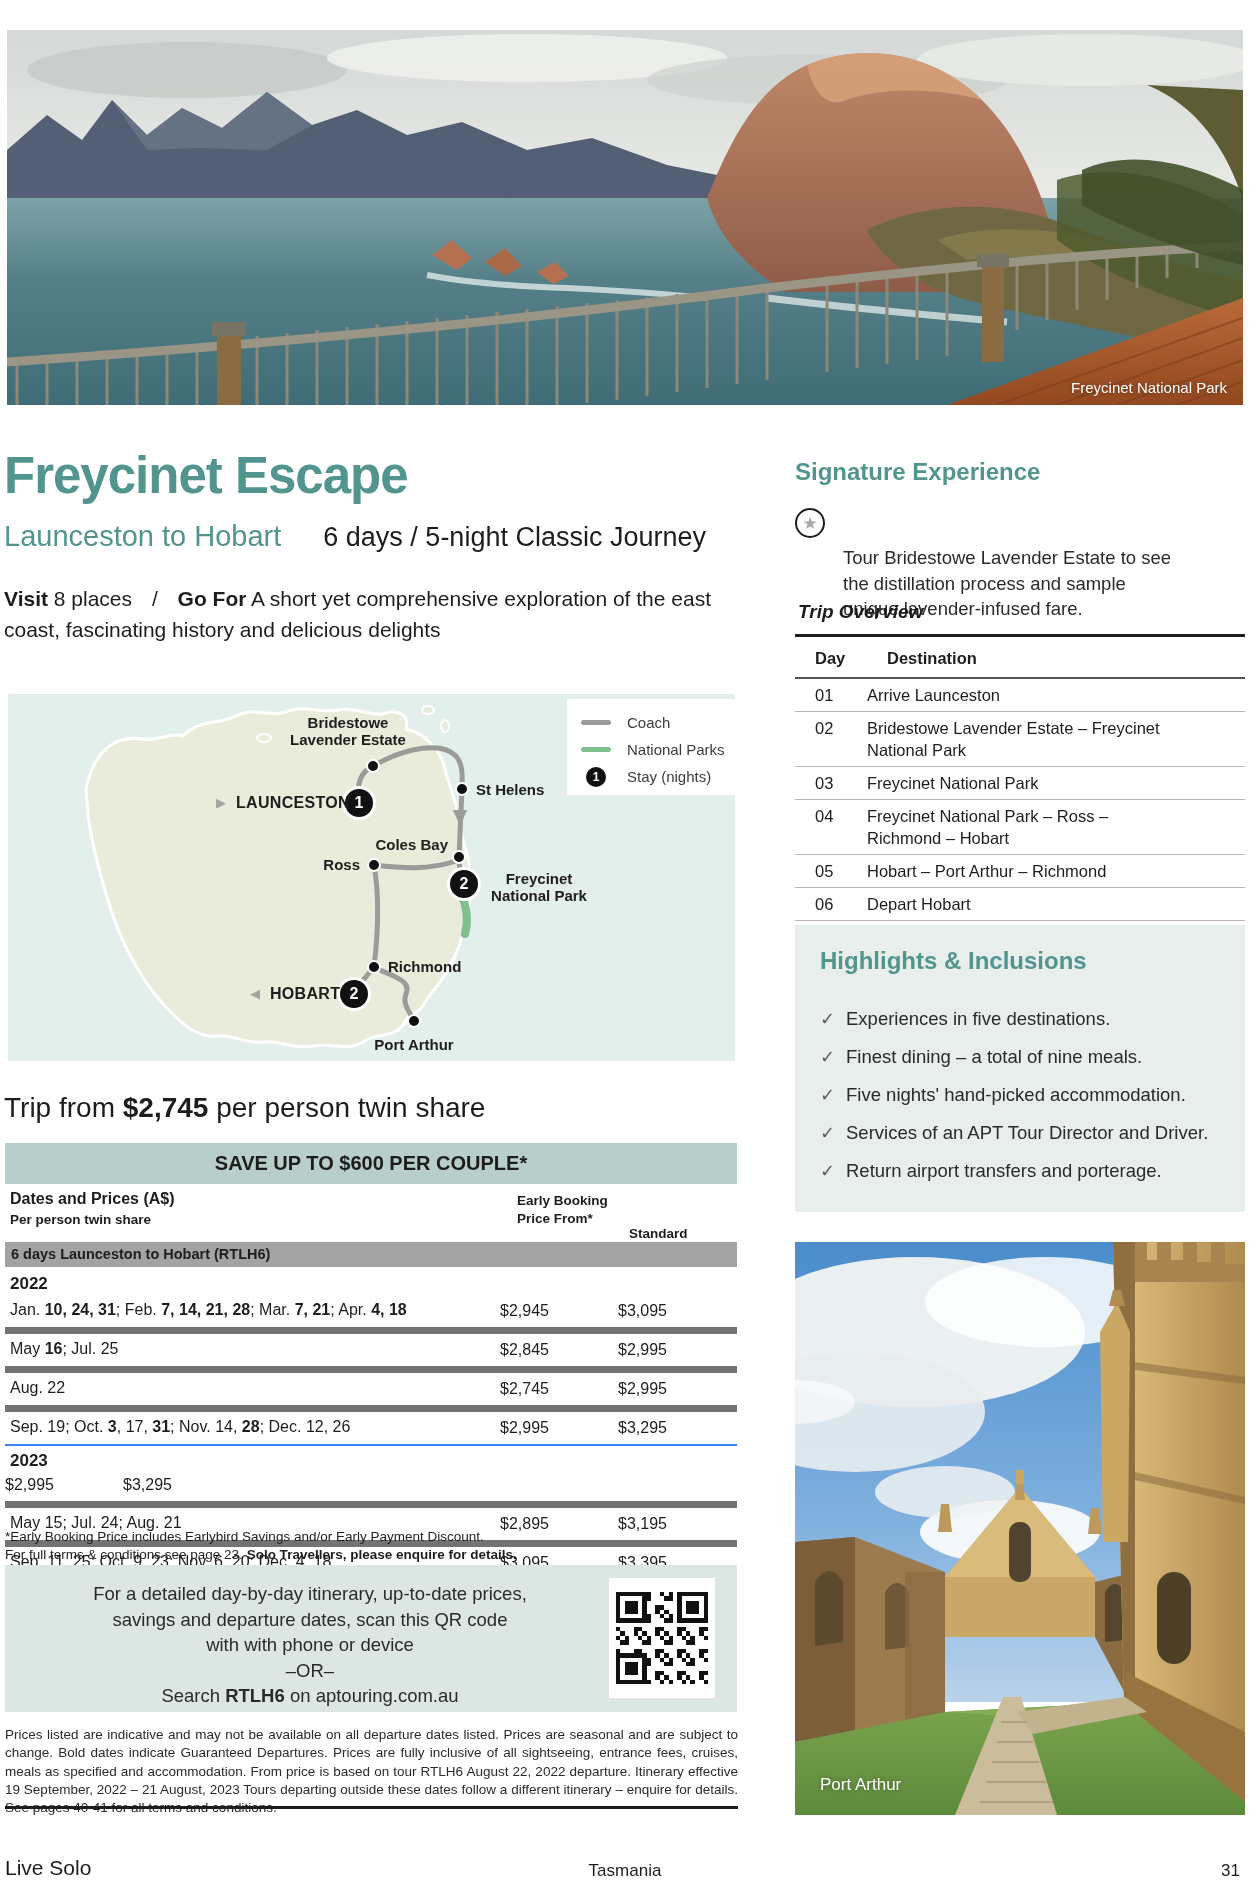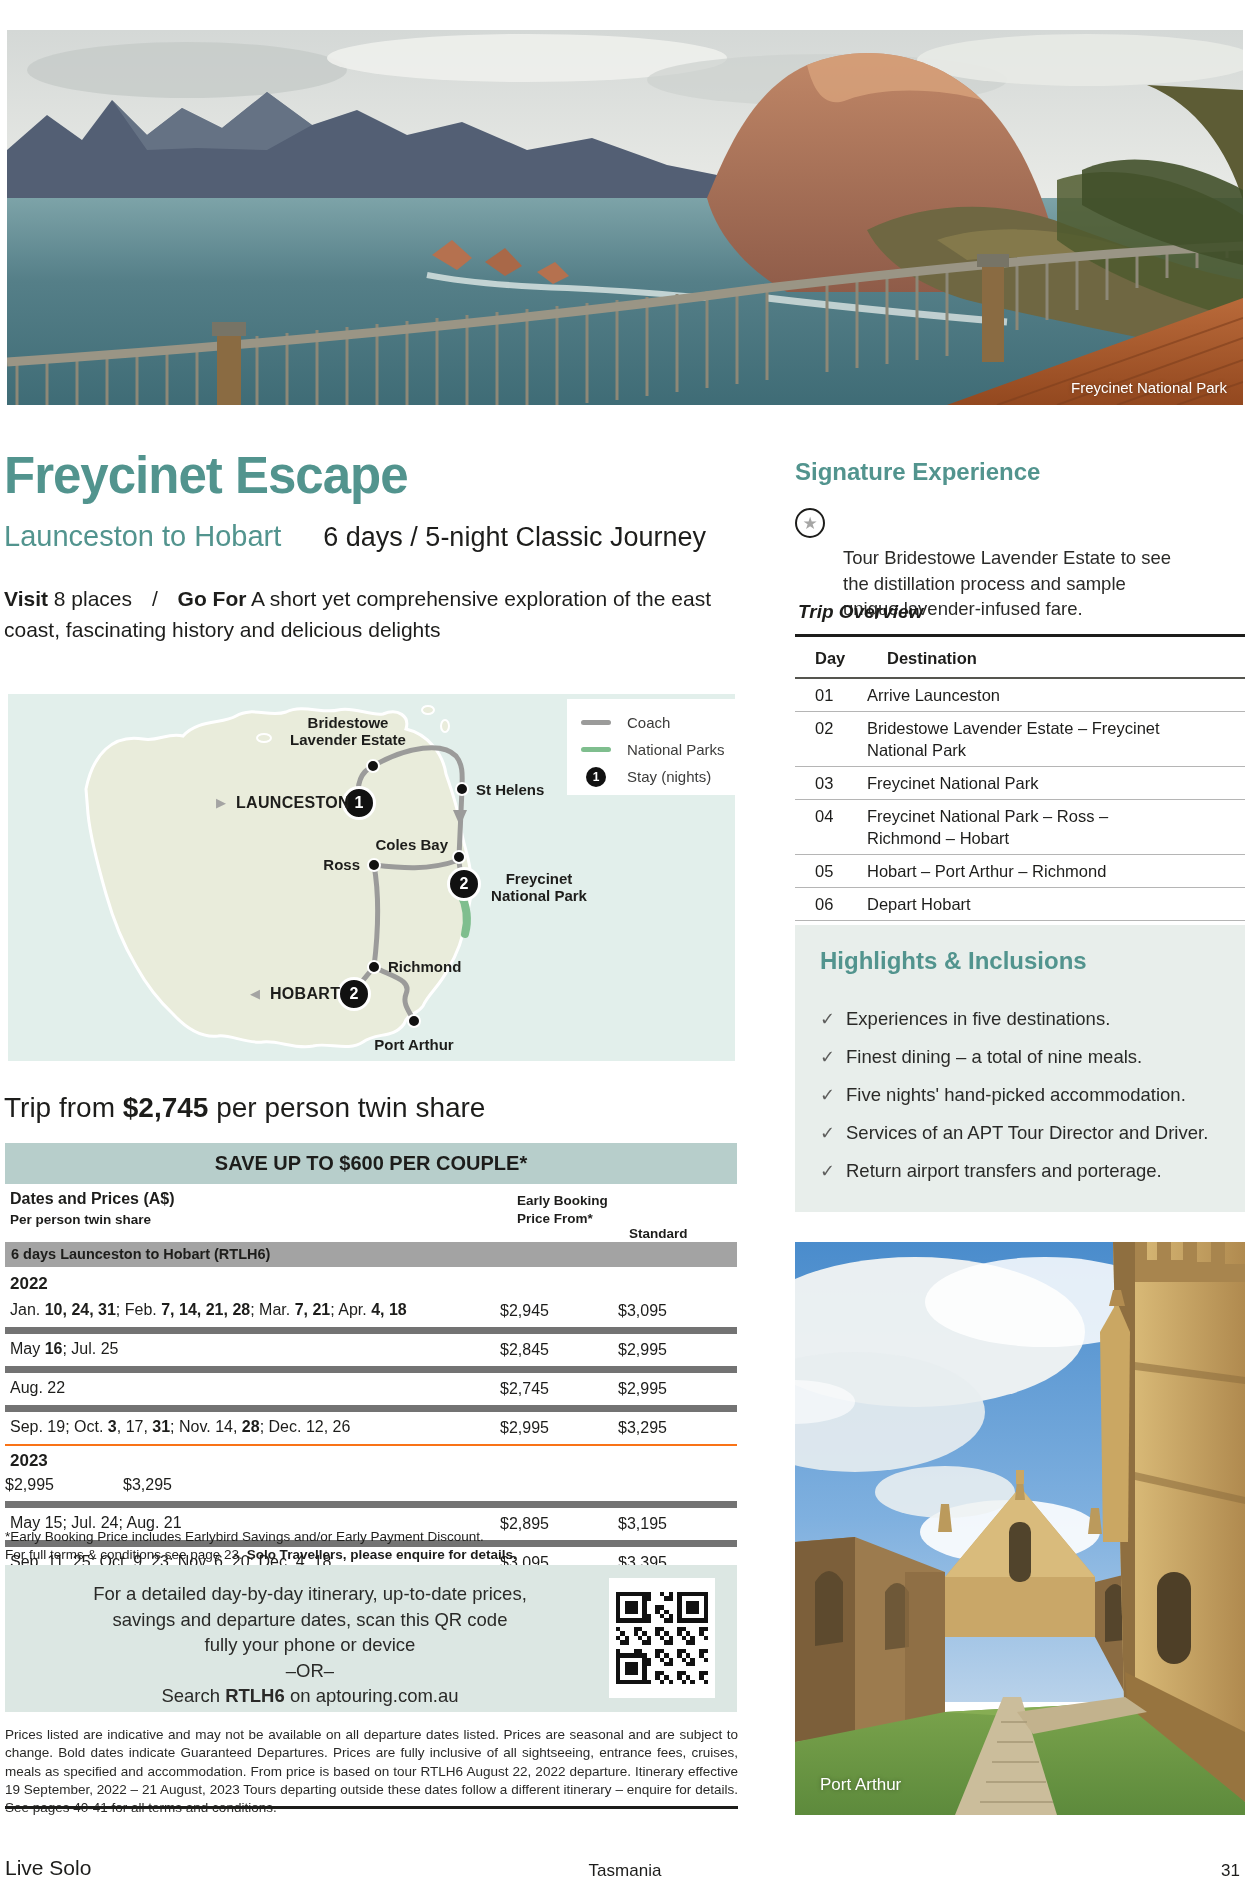--- a/index.html
+++ b/index.html
@@ -44,21 +44,21 @@
   .tbl-head .h1{position:absolute;left:5px;top:0;font-size:16px;font-weight:bold;}
   .tbl-head .h2{position:absolute;left:5px;top:22px;font-size:13.5px;font-weight:bold;}
   .colhead{position:absolute;top:2px;font-size:13.5px;font-weight:bold;line-height:18px;}
   .col-early{left:512px;width:110px;}
   .col-std{left:624px;width:100px;margin-top:33px;}
   .band{left:5px;top:1242px;width:732px;height:25px;background:#a3a3a3;font-size:14.5px;font-weight:bold;
       line-height:25px;padding-left:6px;box-sizing:border-box;}
   .price-rows{left:5px;top:1269px;width:732px;}
   .year-row{font-size:17px;font-weight:bold;padding:5px 0 1px 5px;}
   .p-row{display:flex;align-items:flex-end;border-bottom:7px solid #737373;padding:4px 0 7px;}
-  .p-row.dark{border-bottom:2px solid #f97316;}
+  .p-row.dark{border-bottom:2px solid #3b82f6;}
   .p-dates{width:490px;font-size:16px;line-height:21px;padding-left:5px;}
   .p-val{width:118px;font-size:16px;}
   .footnote{left:5px;top:1528px;width:710px;font-size:13.5px;line-height:18px;}
 
   
   .qr-box{left:5px;top:1565px;width:732px;height:147px;background:#DCE7E3;}
   .qr-text{position:absolute;left:30px;top:16px;width:550px;text-align:center;font-size:18.5px;line-height:25.5px;color:#2a2a28;}
   .qr-tile{position:absolute;left:604px;top:13px;width:106px;height:120px;background:#fff;display:flex;align-items:center;justify-content:center;}
 
   
@@ -332,21 +332,21 @@
     </div>
   <div class="abs footnote">
     <div>*Early Booking Price includes Earlybird Savings and/or Early Payment Discount.</div>
     <div><span>For full terms &amp; conditions see page 23. </span><b>Solo Travellers, please enquire for details.</b></div>
   </div>
 
   <div class="abs qr-box">
     <div class="qr-text">
       <div>For a detailed day-by-day itinerary, up-to-date prices,</div>
       <div>savings and departure dates, scan this QR code</div>
-      <div>fully your phone or device</div>
+      <div>with with phone or device</div>
       <div>–OR–</div>
       <div><span>Search </span><b>RTLH6</b><span> on aptouring.com.au</span></div>
     </div>
     <div class="qr-tile">
       <svg id="qr-svg" width="92" height="92" viewBox="0 0 21 21" shape-rendering="crispEdges">
           <g fill="#111">
             <rect x="0" y="0" width="7" height="7"></rect>
             <rect x="1" y="1" width="5" height="5" fill="#fff"></rect>
             <rect x="2" y="2" width="3" height="3"></rect>
             <rect x="14" y="0" width="7" height="7"></rect>

